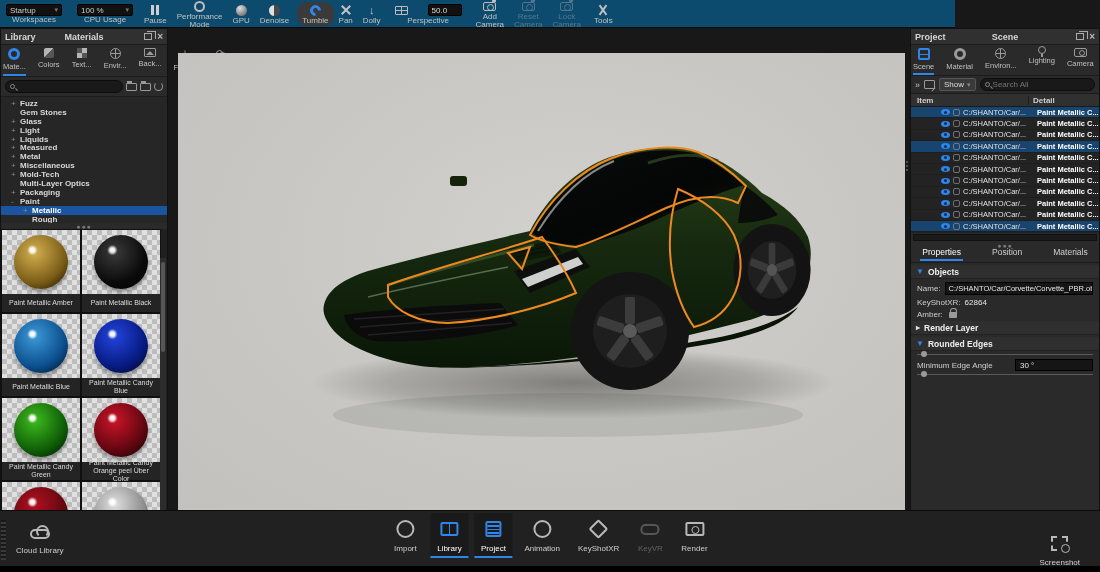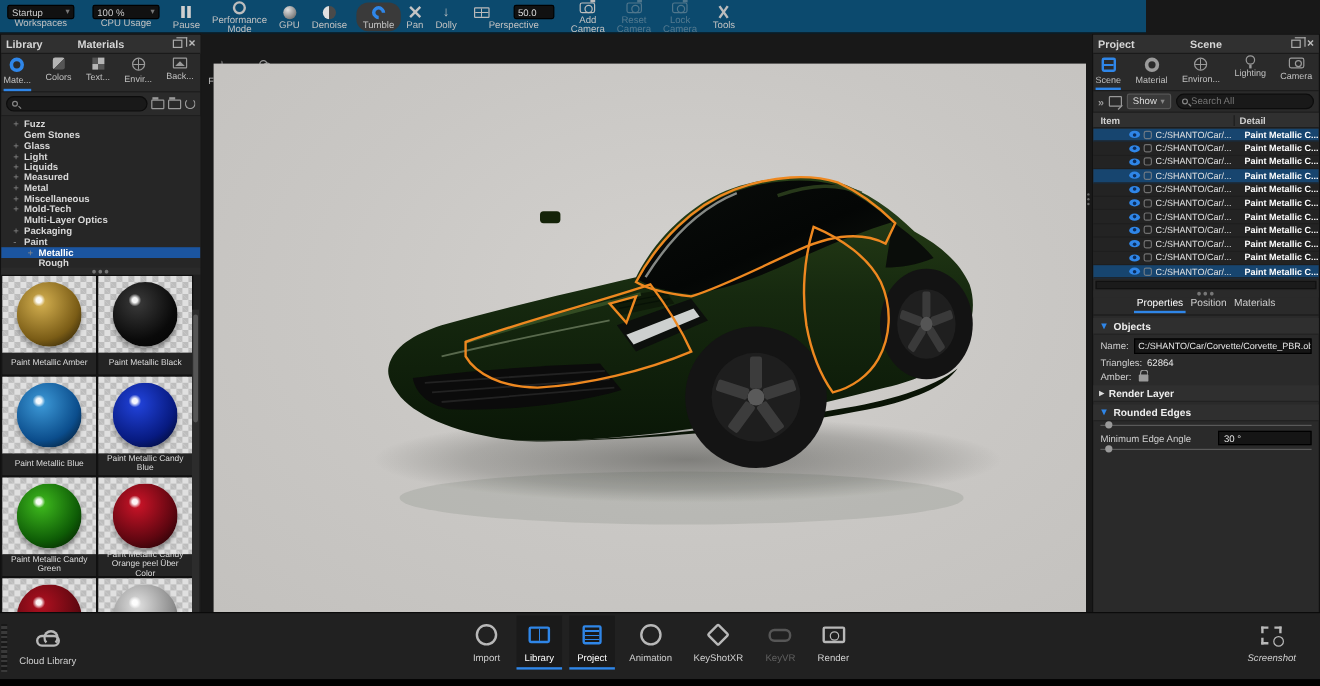--- a/index.html
+++ b/index.html
@@ -112,21 +112,21 @@
   .theader .c2{flex:1;padding-left:4px;}
   .srows{height:126px;overflow:hidden;background:#232323;}
   .srow{display:flex;align-items:center;height:11.4px;border-bottom:1px solid #1e1e1e;padding-left:30px;}
   .srow.selected{background:#17456f;}
   .eyeic{width:9px;height:6px;border-radius:50%;background:#2f86e8;position:relative;flex:none;margin-right:3px;}
   .eyeic::after{content:'';position:absolute;left:3px;top:1.5px;width:3px;height:3px;border-radius:50%;background:#0b2d5e;}
   .ghostic{width:7px;height:7px;border:1px solid #8a8a8a;border-radius:2px;opacity:.75;flex:none;margin-right:3px;}
   .sitem{width:72px;font-size:7.5px;color:#e2e2e2;white-space:nowrap;overflow:hidden;}
   .sdetail{flex:1;font-size:7.5px;font-weight:bold;color:#fff;white-space:nowrap;overflow:hidden;padding-left:2px;}
   .scrollstrip{height:7px;background:#1b1b1b;border:1px solid #111;margin:1px 2px;}
-  .subtabs{display:flex;justify-content:center;gap:2px;height:15px;align-items:flex-end;border-bottom:1px solid #1c1c1c;padding-bottom:1px;}
+  .subtabs{display:flex;justify-content:center;gap:27px;height:15px;align-items:flex-end;border-bottom:1px solid #1c1c1c;padding-bottom:1px;}
   .subtab{font-size:8.5px;color:#cfcfcf;padding:0 2px 2px;border-bottom:2px solid transparent;}
   .subtab.active{color:#fff;border-bottom-color:#2f86e8;}
   .sect{display:flex;align-items:center;gap:4px;height:14px;padding:0 5px;font-size:8.5px;font-weight:bold;color:#eee;background:#2f2f2f;border-bottom:1px solid #222;margin-top:2px;}
   .sect .arrow{font-size:8px;color:#2f86e8;}
   .sect .arrow.plain{color:#ddd;}
   .formrow{display:flex;align-items:center;gap:4px;padding:3px 6px 0;font-size:8px;color:#cfcfcf;}
   .namefield{flex:1;background:#151515;border:1px solid #000;height:13px;display:flex;align-items:center;padding:0 3px;font-size:7.5px;color:#e6e6e6;white-space:nowrap;overflow:hidden;}
   .lockic{width:8px;height:6px;background:#9a9a9a;border-radius:1px;position:relative;margin-left:2px;}
   .lockic::before{content:'';position:absolute;left:1.5px;top:-4px;width:5px;height:4px;border:1px solid #9a9a9a;border-bottom:none;border-radius:3px 3px 0 0;}
   .btnrow{display:flex;gap:6px;justify-content:center;padding:5px 0 3px;}
@@ -151,21 +151,21 @@
   .animation-icon{width:18px;height:18px;border:2px solid #b8b8b8;border-radius:50%;display:flex;align-items:center;justify-content:center;font-size:8px;color:#b8b8b8;}
   .keyshotxr-icon{width:14px;height:14px;border:2px solid #b8b8b8;transform:rotate(45deg);border-radius:2px;}
   .keyvr-icon{width:19px;height:11px;border:2px solid #b8b8b8;border-radius:5px;}
   .render-icon{position:relative;width:19px;height:14px;border:2px solid #b8b8b8;border-radius:2px;}
   .render-icon::before{content:'';position:absolute;left:4px;top:2px;width:6px;height:6px;border:1px solid #b8b8b8;border-radius:50%;}
   .cloud-icon{position:relative;width:20px;height:10px;border:2px solid #b8b8b8;border-radius:8px;margin-top:6px;}
   .cloud-icon::before{content:'';position:absolute;left:4px;top:-6px;width:9px;height:9px;border:2px solid #b8b8b8;border-radius:50%;border-bottom-color:transparent;}
   .screenshot-icon{position:relative;width:17px;height:15px;border:2px dashed #b8b8b8;}
   .screenshot-icon::after{content:'';position:absolute;right:-4px;bottom:-4px;width:7px;height:7px;border:1px solid #b8b8b8;border-radius:50%;background:#212121;}
   .cloud-wrap{position:absolute;left:10px;top:4px;}
-  .shot-wrap{position:absolute;right:14px;top:2px;font-style:italic;}
+  .shot-wrap{position:absolute;right:14px;top:16px;}
   .edgegrip{position:absolute;left:1px;top:520px;width:5px;height:40px;background:repeating-linear-gradient(0deg,#3a3a3a 0 2px,#181818 2px 4px);}
   .blackstrip{position:absolute;left:0;top:566px;width:1100px;height:6px;background:#000;}
 </style>
 </head>
 <body>
 
 <div class="stage">
 
   <div class="topbar">
     <div class="tgroup">
@@ -660,21 +660,21 @@
       </div>
     <div class="sect">
       <span class="arrow">▼</span>
       <span>Objects</span>
     </div>
     <div class="formrow">
       <span>Name:</span>
       <span class="namefield">C:/SHANTO/Car/Corvette/Corvette_PBR.obj</span>
     </div>
     <div class="formrow">
-      <span>Triangles:</span>
+      <span>KeyShotXR:</span>
       <span style="color:#e6e6e6;">62864</span>
     </div>
     <div class="formrow">
       <span>Amber:</span>
       <span class="lockic"></span>
     </div>
     <div class="sect">
       <span class="arrow plain">▸</span>
       <span>Render Layer</span>
     </div>

